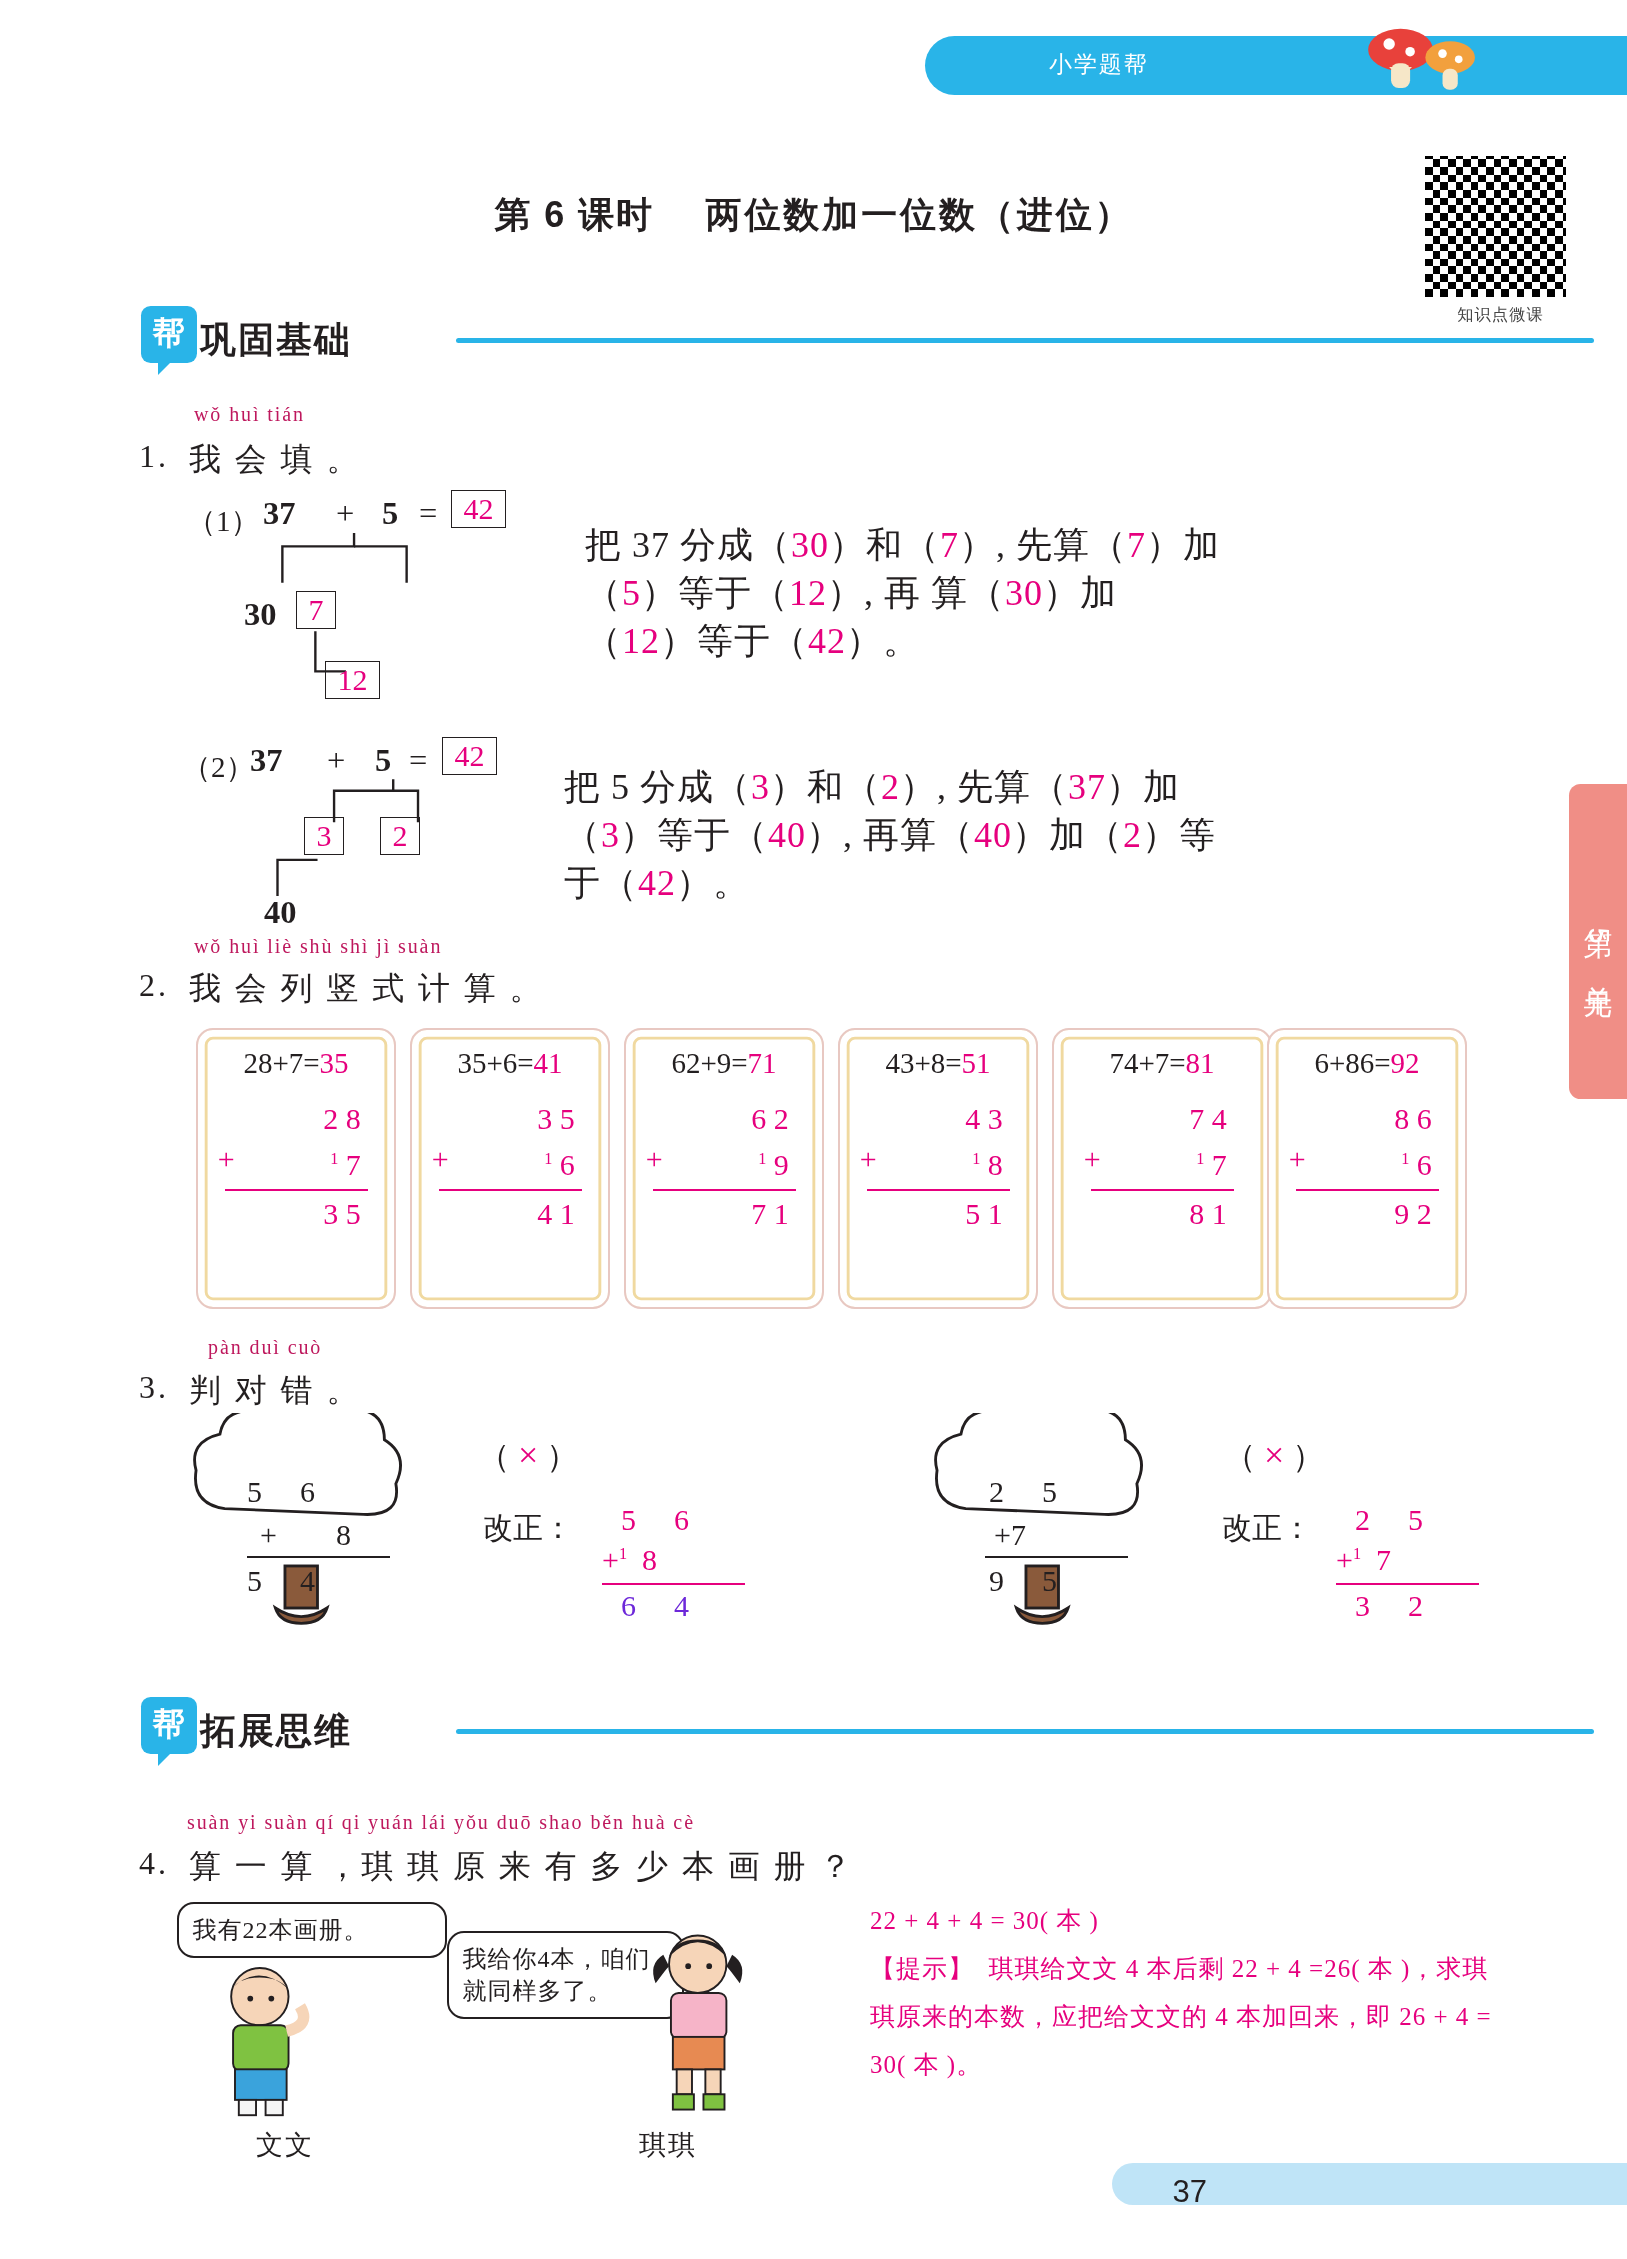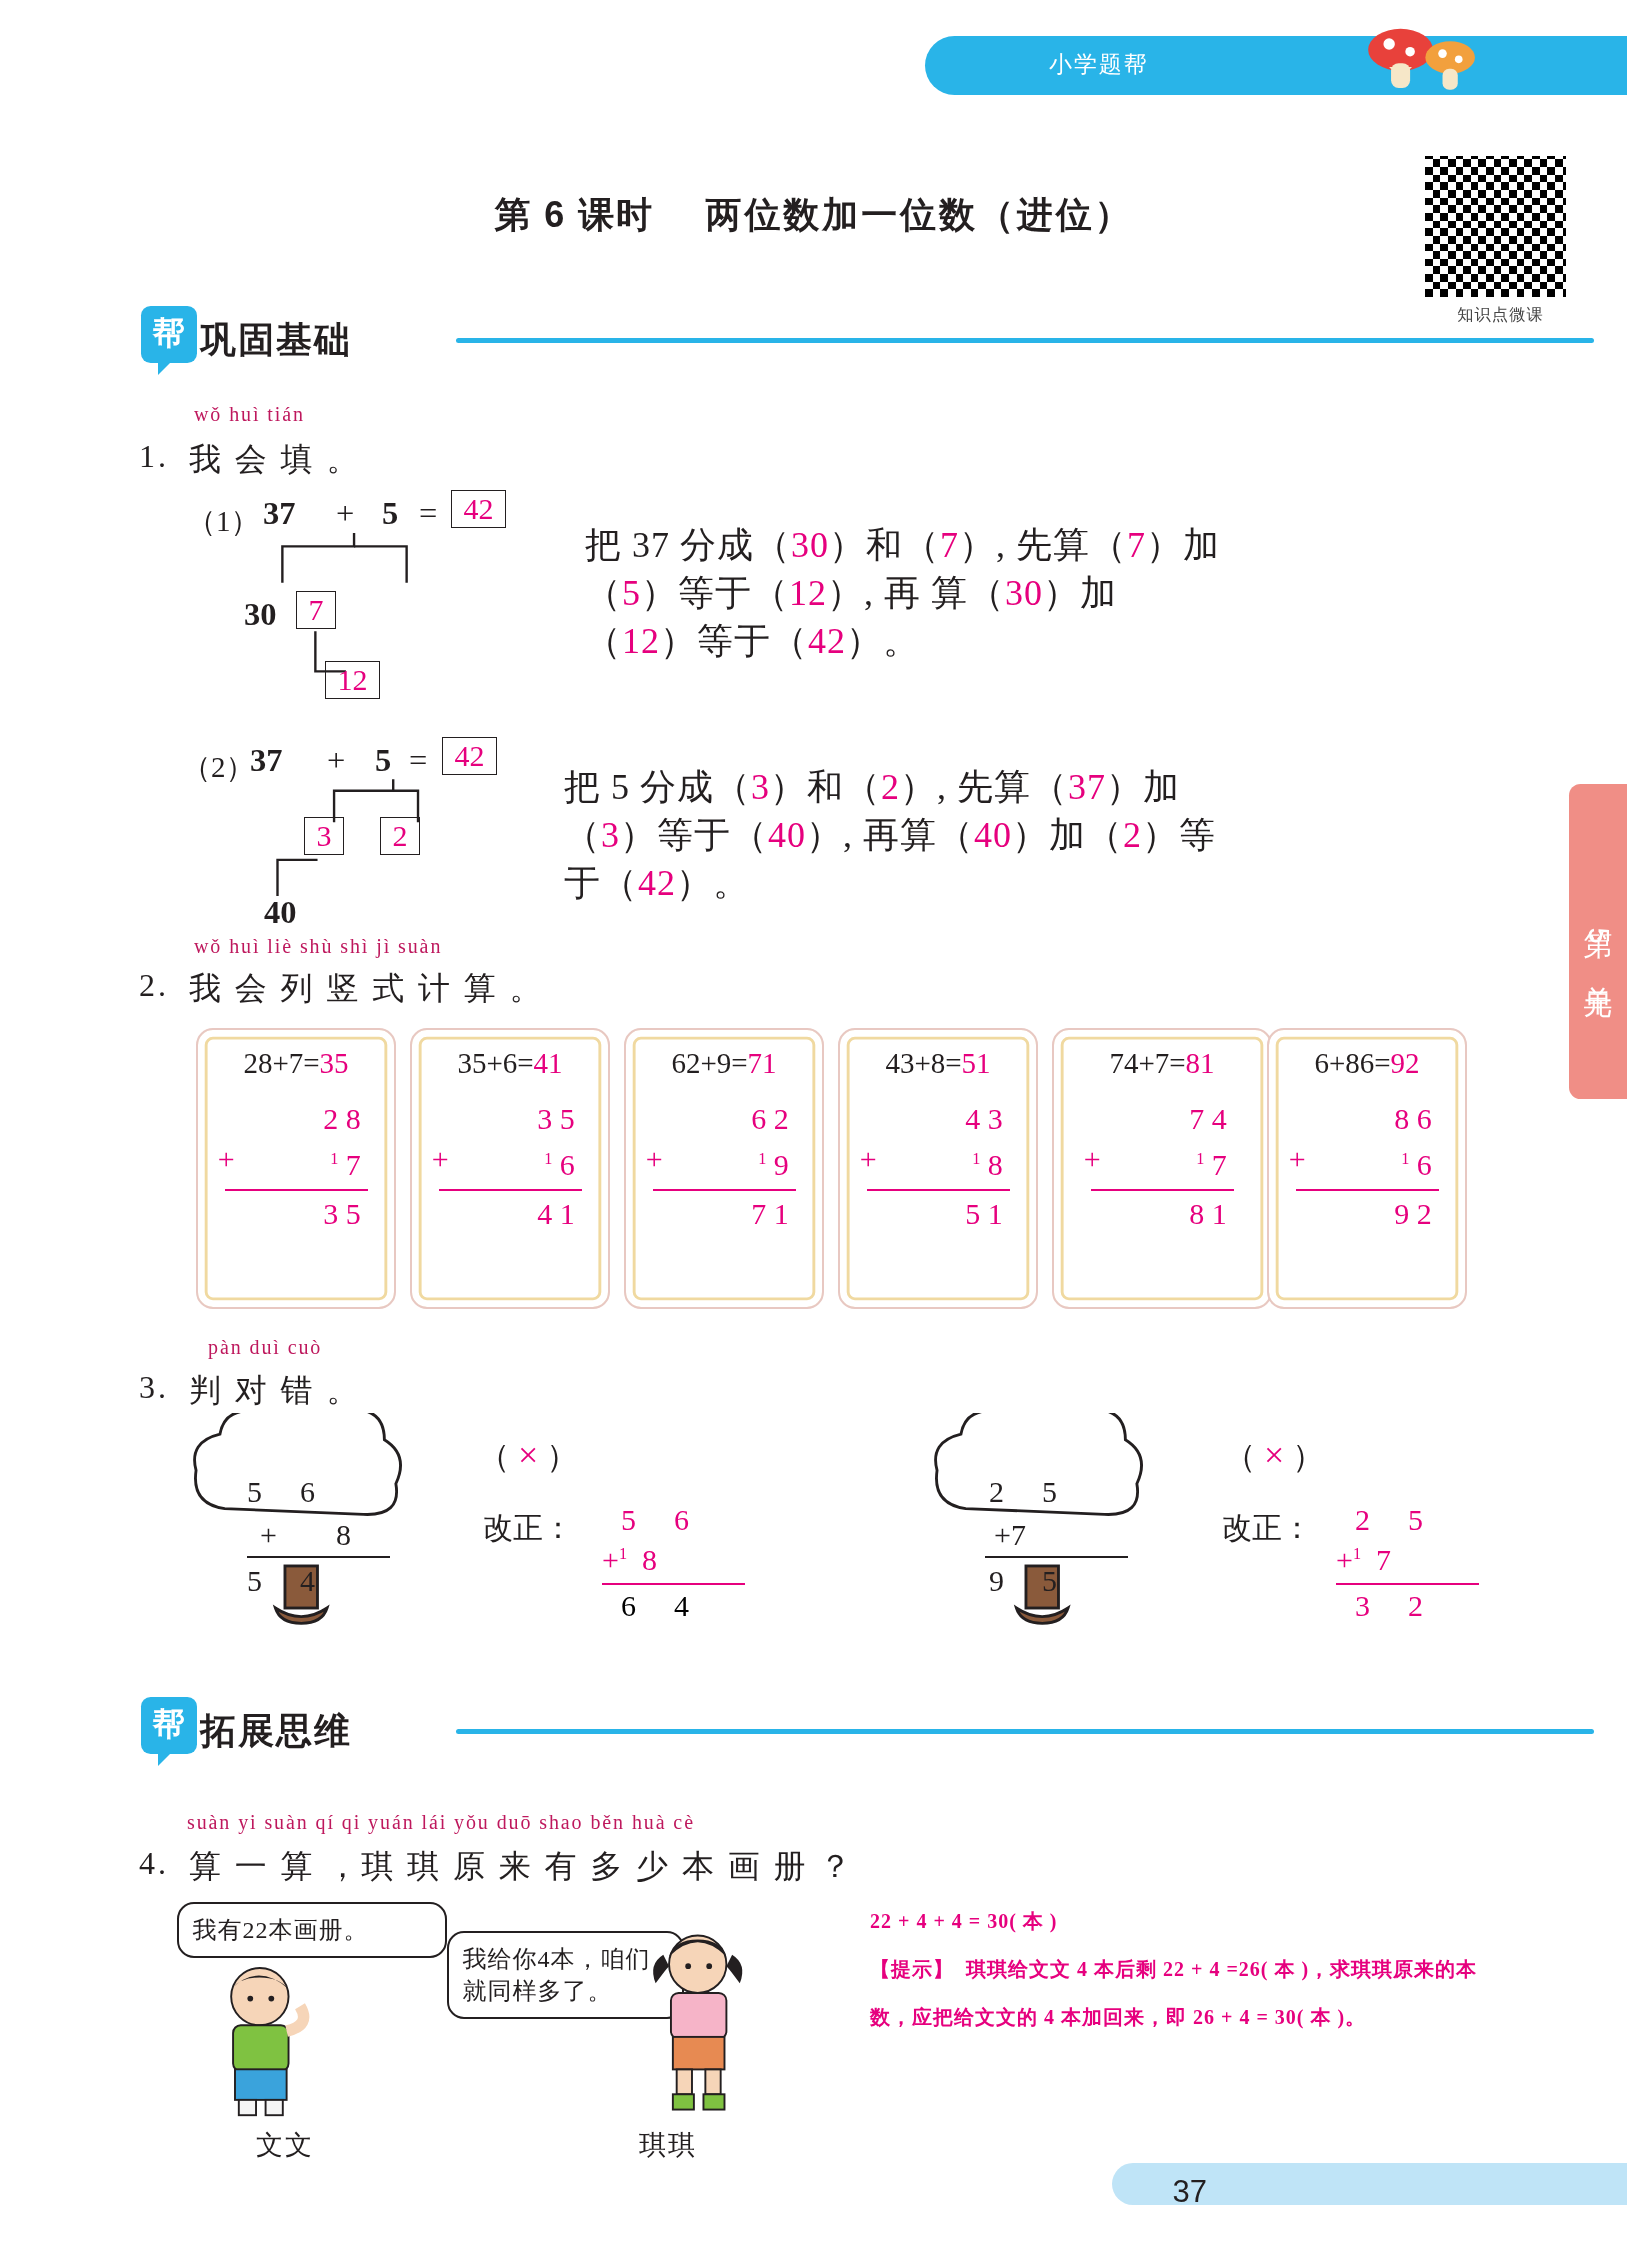--- a/index.html
+++ b/index.html
@@ -107,21 +107,21 @@
   .vline{ width:143px; height:1.9px; background:#e6007e; margin:3.8px auto 3.8px auto;}
   
   .tree{ position:absolute; }
   
   .bubble{
     position:absolute; border:2.9px solid #231f20; border-radius:17px;
     background:#fff; font-size:24px; line-height:32.5px; padding:9.6px 13.4px;
     letter-spacing:1px;
   }
   .name-label{ position:absolute; font-size:27px; letter-spacing:1.9px; }
-  .sol{ position:absolute; color:#e6007e; font-size:20px; line-height:48px; letter-spacing:1px;font-weight:bold;}
+  .sol{ position:absolute; color:#e6007e; font-size:25px; line-height:48px; letter-spacing:1px;}
   
   .footer-bar{
     position:absolute; right:0; bottom:55px; width:516px; height:42px;
     background:#bfe4f7; border-radius:21px 0 0 21px;
   }
   .page-no{
     position:absolute; right:421px; bottom:50px;
     font-family:"Liberation Sans", sans-serif; font-size:31px; color:#231f20;
   }
   .person{ position:absolute; }
@@ -292,21 +292,21 @@
   <span>（</span>
   <span class="ans" style="font-size:36px;">×</span>
   <span>）</span>
 </div>
 <div style="position:absolute; left:483px; top:1508px; font-size:30px;">改正：</div>
 <div style="position:absolute; left:621px; top:1503px; font-size:30px; color:#e6007e; letter-spacing:15.3px;">5   6</div>
 <div style="position:absolute; left:602px; top:1543px; font-size:30px; color:#e6007e;">
   +<span class="carry">1</span>&nbsp;&nbsp;<span>8</span>
 </div>
 <div style="position:absolute; left:602px; top:1583px; width:143px; height:1.9px; background:#e6007e;"></div>
-<div style="position:absolute; left:621px; top:1589px; font-size:30px; color:#000000; letter-spacing:15.3px;text-align:right;">6   4</div>
+<div style="position:absolute; left:621px; top:1589px; font-size:30px; color:#6d28d9; letter-spacing:15.3px;text-align:right;">6   4</div>
 
 <svg class="tree" style="left:913px; top:1413px;" width="268" height="239" viewBox="0 0 280 250">
   <path d="M55 100 q-35 -5 -30 -40 q-8 -30 25 -38 q5 -28 40 -24 q20 -22 50 -8 q28 -16 48 6 q34 0 34 32 q26 16 12 46 q6 34 -34 32 L55 100 Z" fill="#ffffff" stroke="#231f20" stroke-width="3"></path>
   <rect x="118" y="160" width="34" height="44" fill="#8a5a3b" stroke="#231f20" stroke-width="3"></rect>
   <path d="M108 204 q27 18 54 0 q-5 16 -27 16 q-22 0 -27 -16 z" fill="#8a5a3b" stroke="#231f20" stroke-width="3"></path>
 </svg>
 <div style="position:absolute; left:989px; top:1475px; font-size:30px; letter-spacing:15.3px;">2   5</div>
 <div style="position:absolute; left:994px; top:1518px; font-size:30px;">+<span>7</span></div>
 <div style="position:absolute; left:985px; top:1556px; width:143px; height:1.9px; background:#231f20;"></div>
 <div style="position:absolute; left:989px; top:1564px; font-size:30px; letter-spacing:15.3px;">9   5</div>

